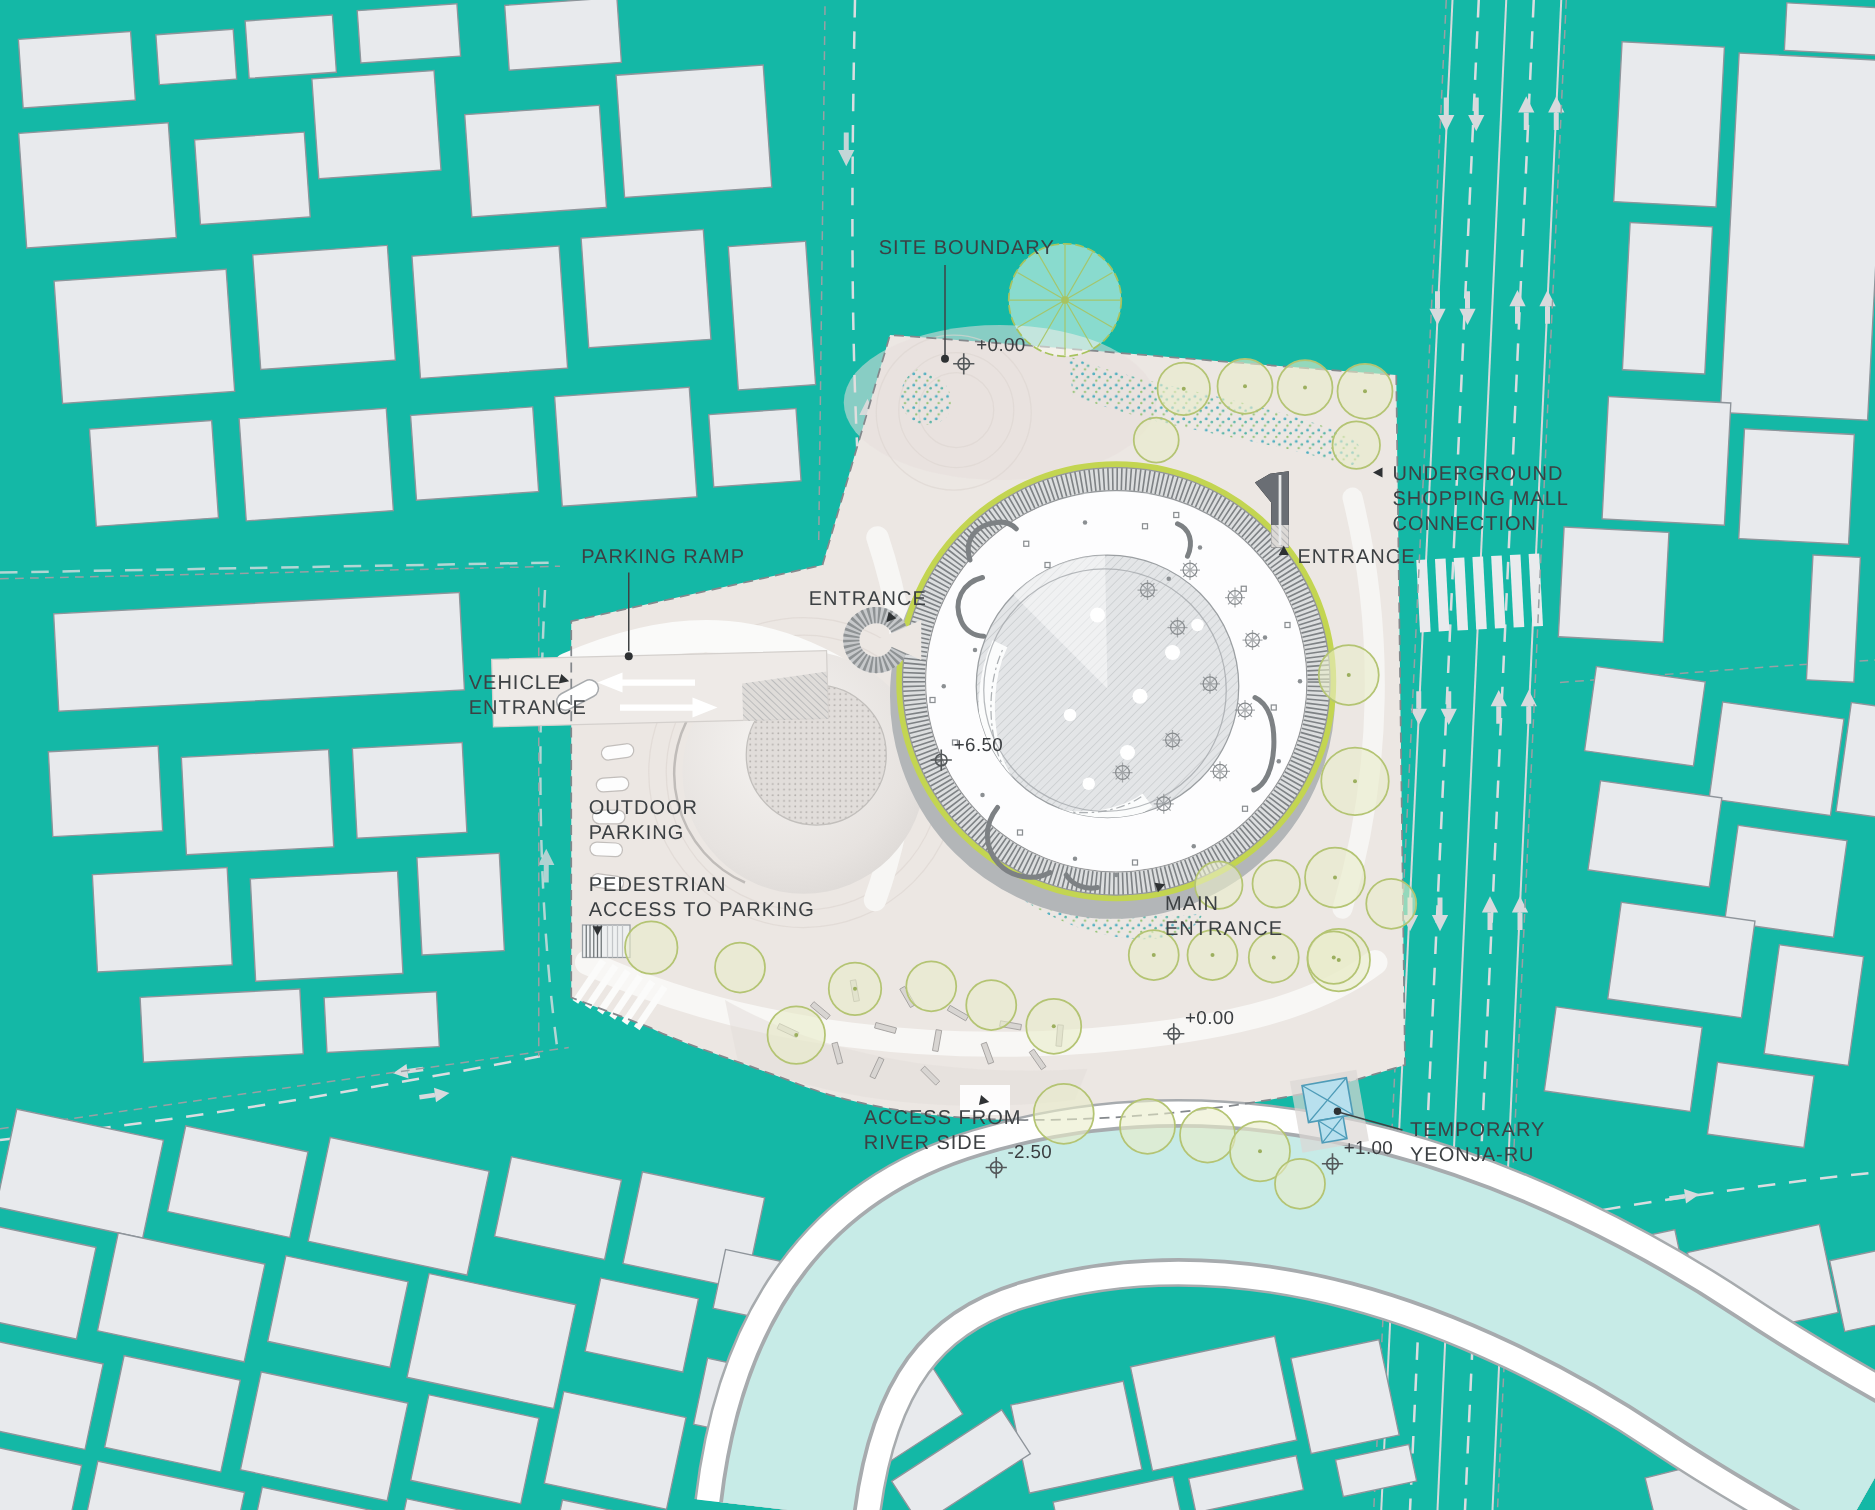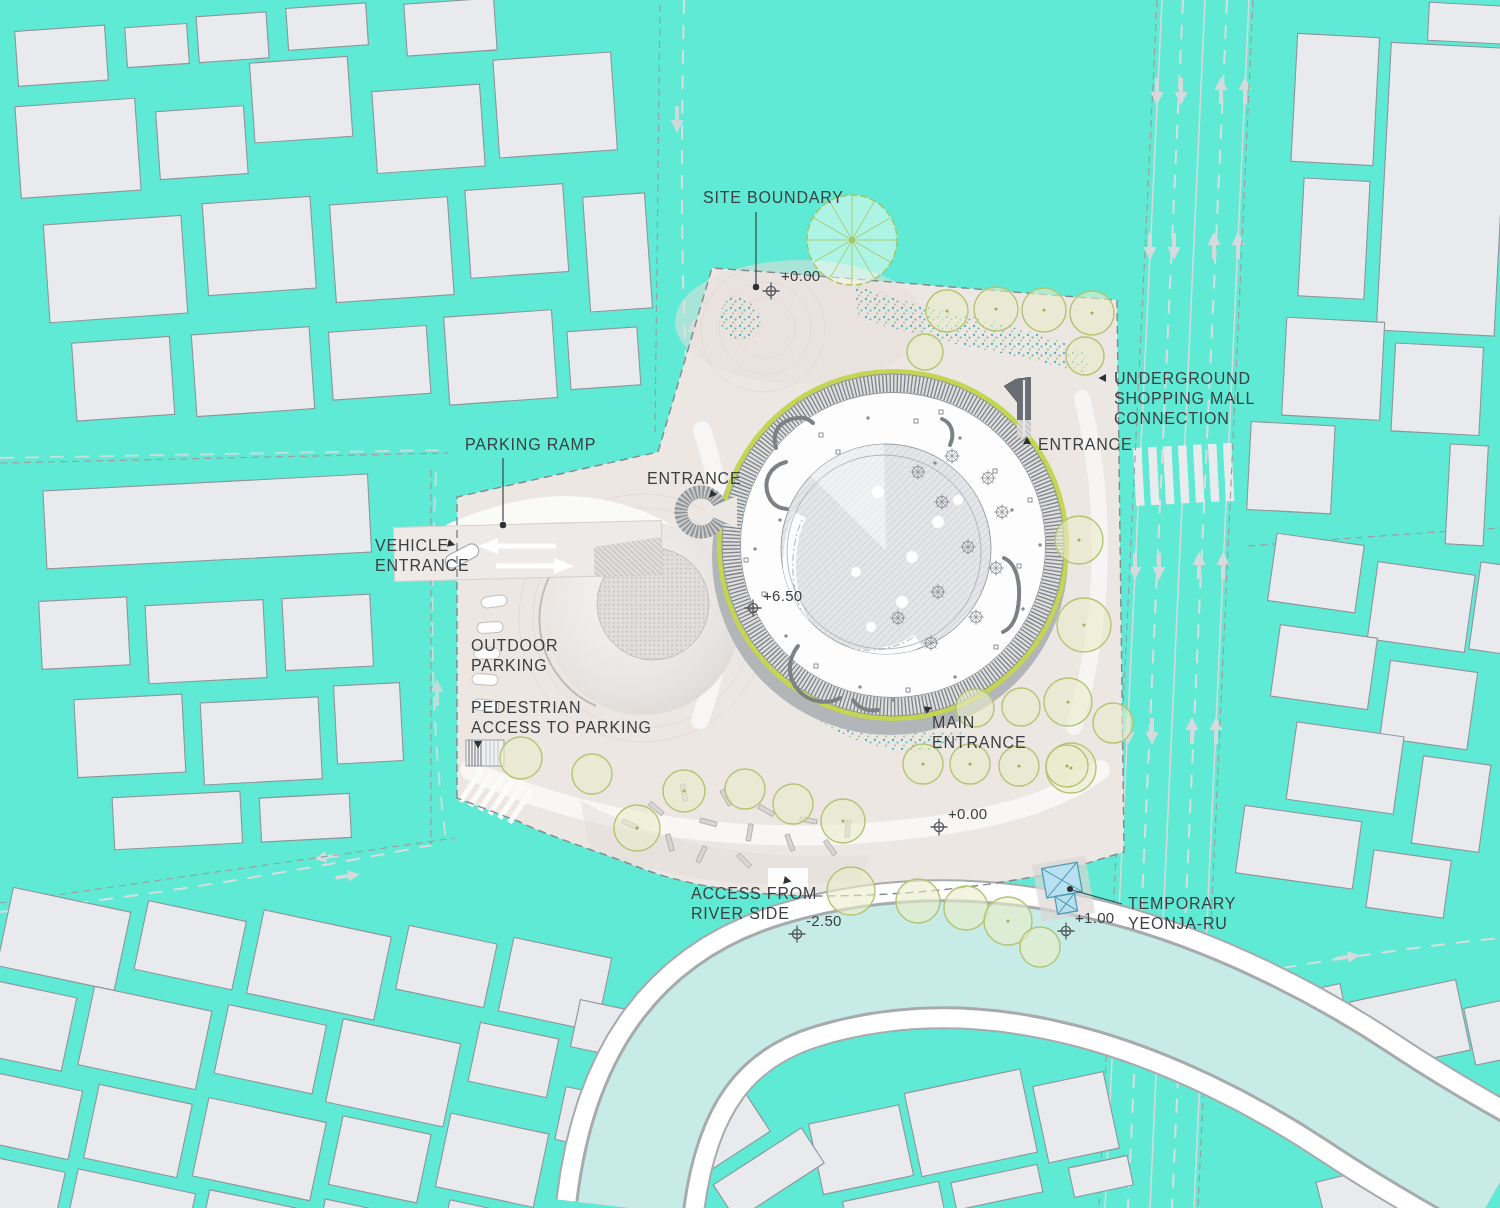--- a/index.html
+++ b/index.html
@@ -1,16 +1,16 @@
 <!DOCTYPE html>
 <html><head>
 <meta charset="utf-8">
 <style>
   html,body{margin:0;padding:0;background:#ffffff;}
-  .stage{width:1500px;height:1208px;position:relative;overflow:hidden;background:#5eead4;}
+  .stage{width:1500px;height:1208px;position:relative;overflow:hidden;background:#14b8a6;}
   svg{display:block;}
   .lbl{font-family:"Liberation Sans",sans-serif;font-size:16px;letter-spacing:.8px;fill:#3c4043;}
   .elev{font-family:"Liberation Sans",sans-serif;font-size:15px;letter-spacing:.3px;fill:#3b3e41;}
   .bld rect, .bld path{stroke-width:1.1;}
   .leader{stroke:#3f4244;stroke-width:1.2;fill:none;}
   .ldot{fill:#2e3133;}
   .tri{fill:#2e3133;}
   .dash-parcel{stroke:#9aa0a4;stroke-width:1.2;stroke-dasharray:7 5;fill:none;}
   .roadline{stroke:#d6d9db;stroke-width:1.6;fill:none;}
   .roaddash{stroke:#dadde0;stroke-width:2;stroke-dasharray:14 11;fill:none;}

